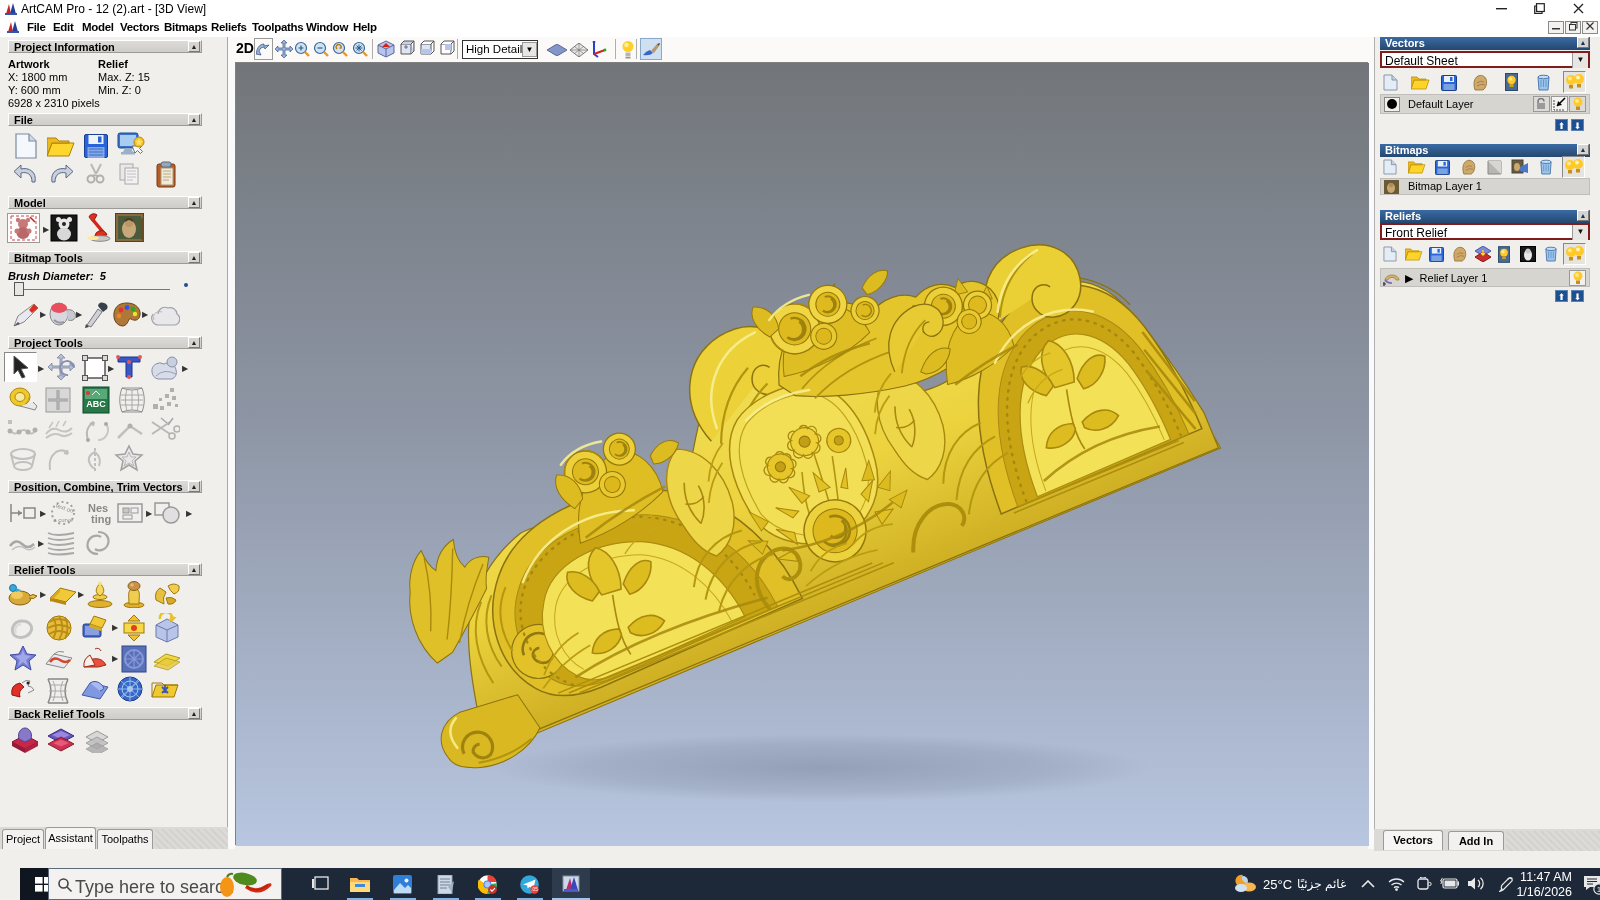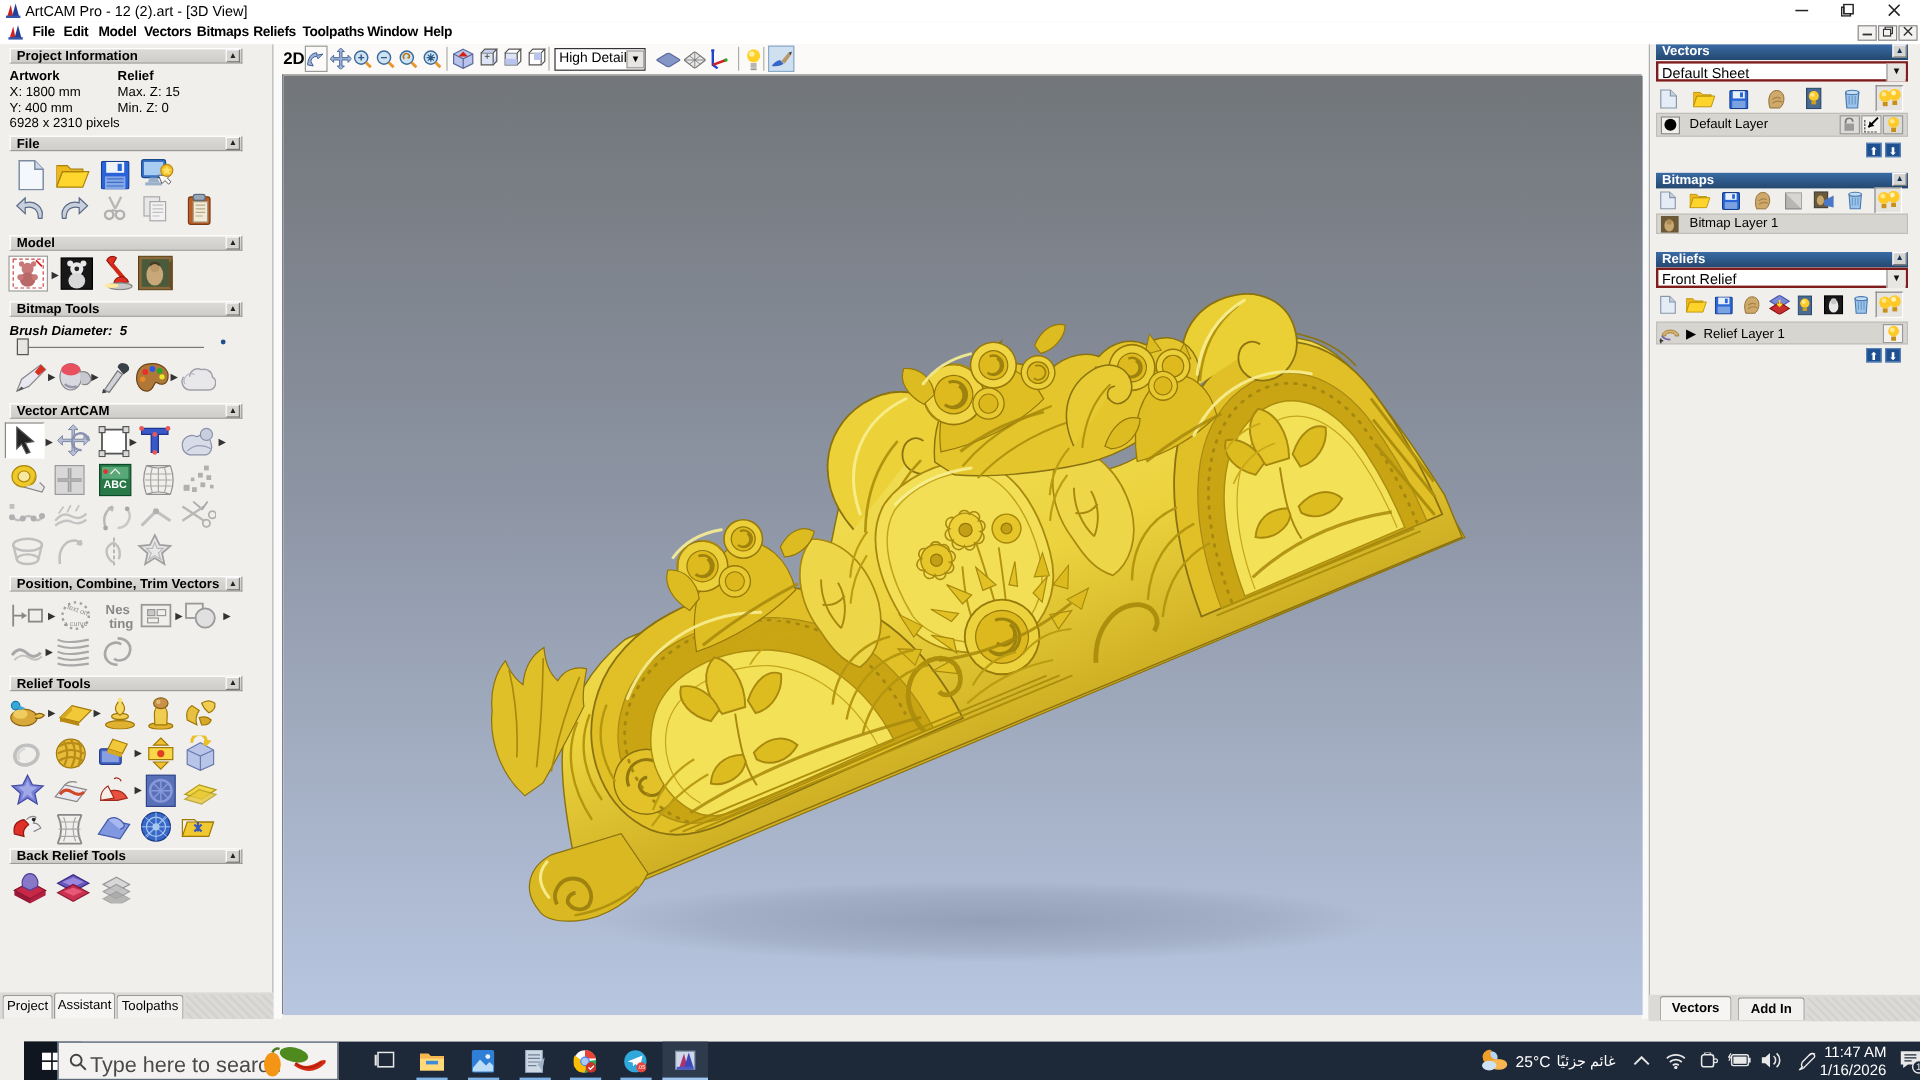--- a/index.html
+++ b/index.html
@@ -106,21 +106,21 @@
 
   <div id="leftpanel" class="abs">
     <div class="lhead" style="top:3px">
         <span>Project Information</span>
         <span class="up">▲</span>
       </div>
     <div class="ptxt" style="left:8px;top:21px;font-weight:700">Artwork</div>
     <div class="ptxt" style="left:98px;top:21px;font-weight:700">Relief</div>
     <div class="ptxt" style="left:8px;top:34px">X: 1800 mm</div>
     <div class="ptxt" style="left:98px;top:34px">Max. Z: 15</div>
-    <div class="ptxt" style="left:8px;top:47px">Y: 400 mm</div>
+    <div class="ptxt" style="left:8px;top:47px">Y: 600 mm</div>
     <div class="ptxt" style="left:98px;top:47px">Min. Z: 0</div>
     <div class="ptxt" style="left:8px;top:60px">6928 x 2310 pixels</div>
 
     <div class="lhead" style="top:76px">
         <span>File</span>
         <span class="up">▲</span>
       </div>
     <div id="fileicons">
       <svg class="icon" style="left:15px;top:96px" width="22" height="26" viewBox="0 0 22 26">
           <path d="M1 1 H14 L21 8 V25 H1 Z" fill="#f4f8fc" stroke="#7a8aa0" stroke-width="1.2"></path>
@@ -249,21 +249,21 @@
           <circle cx="7" cy="15" r="2.2" fill="#e88828"></circle>
         </svg>
       <div class="ptxt" style="left:142px;top:273px;font-size:8px;color:#333">▶</div>
       <svg class="icon" style="left:150px;top:265px" width="30" height="26" viewBox="0 0 30 26">
           <path d="M8 12 a7 7 0 0 1 10 -6 a7 7 0 0 1 9 6 a6 6 0 0 1 -3 11 l-16 0 a7 7 0 0 1 -5 -11" fill="#e8e8ea" stroke="#a0a0a8" stroke-width="1.2"></path>
           <path d="M4 18 a6 6 0 0 1 8 -8" fill="none" stroke="#b8b8c0"></path>
         </svg>
     </div>
 
     <div class="lhead" style="top:299px">
-        <span>Vector ArtCAM</span>
+        <span>Project Tools</span>
         <span class="up">▲</span>
       </div>
     <div id="vectoricons">
       <div class="abs" style="left:4px;top:315px;width:33px;height:30px;background:#fff;border:1px solid;border-color:#888 #fff #fff #888"></div>
       <svg class="icon" style="left:12px;top:318px" width="20" height="24" viewBox="0 0 20 24">
           <path d="M2 1 L16 13 L9 14 L13 22 L10 23 L6 15 L2 19 Z" fill="#222" stroke="#555"></path>
         </svg>
       <div class="ptxt" style="left:38px;top:327px;font-size:8px;color:#333">▶</div>
       <svg class="icon" style="left:46px;top:316px" width="30" height="30" viewBox="0 0 30 30">
           <path d="M15 1 L19 5 H16 V13 H24 V10 L28 14 L24 18 V15 H16 V23 H19 L15 27 L11 23 H14 V15 H6 V18 L2 14 L6 10 V13 H14 V5 H11 Z" fill="#b8c0d8" stroke="#7a84a0" stroke-width="0.8"></path>

